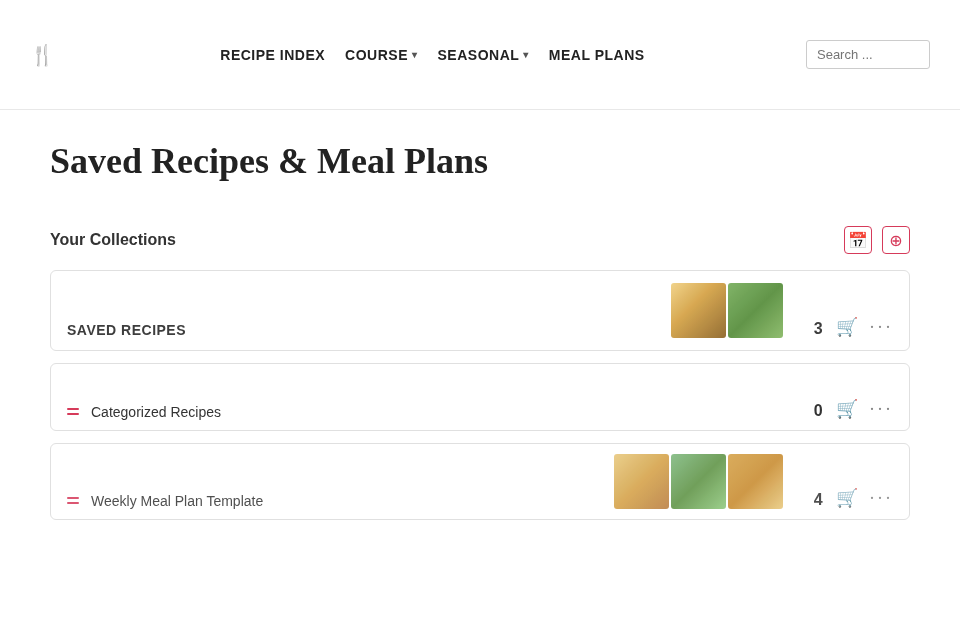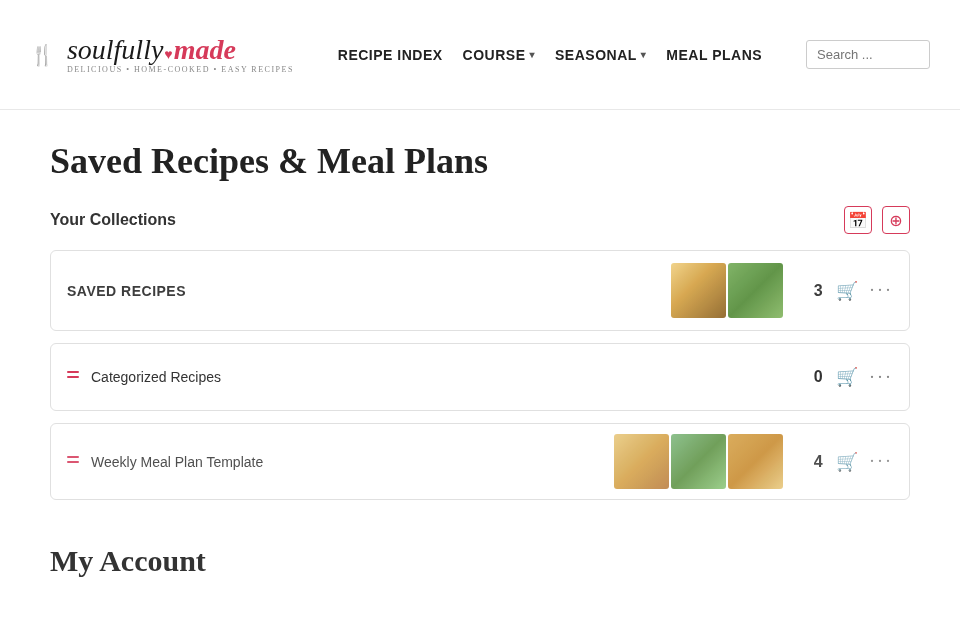--- a/index.html
+++ b/index.html
@@ -104,21 +104,21 @@
 
     
     main {
       padding: 30px 50px;
     }
 
     .page-title {
       font-size: 36px;
       font-weight: 700;
       color: #222;
-      margin-bottom: 24px;
+      margin-bottom: 44px;
       font-family: Georgia, serif;
     }
 
     .collections-section {
       position: relative;
     }
 
     .collections-header {
       display: flex;
       align-items: center;
@@ -153,21 +153,21 @@
       background: #fff;
     }
 
     
     .collection-card {
       background: #fff;
       border: 1px solid #e0e0e0;
       border-radius: 6px;
       margin-bottom: 12px;
       display: flex;
-      align-items: center;
+      align-items: flex-end;
       padding: 10px 16px;
       min-height: 68px;
       position: relative;
     }
 
     .collection-card.main-card {
       padding: 0 16px;
       min-height: 80px;
     }
 
@@ -310,28 +310,20 @@
       color: #d63a5a;
       font-size: 14px;
     }
   </style>
 </head>
 <body>
 
 <header>
   <div class="logo-area">
     <span class="logo-utensil">🍴</span>
-    <div class="logo-text-block">
-      <div style="display:flex; align-items:baseline; gap:0;">
-        <span class="logo-soulfully">soulfully</span>
-        <span class="logo-heart" style="margin: 0 1px;">♥</span>
-        <span class="logo-made">made</span>
-      </div>
-      <span class="logo-tagline">DELICIOUS • HOME-COOKED • EASY RECIPES</span>
-    </div>
   </div>
 
   <nav>
     <div class="nav-item">
       <span>RECIPE INDEX</span>
     </div>
     <div class="nav-item">
       <span>COURSE</span>
       <span class="chevron-down">▾</span>
     </div>
@@ -400,14 +392,13 @@
       </div>
       <span class="collection-count">4</span>
       <span class="collection-cart-icon">🛒</span>
       <span class="collection-more-icon">···</span>
     </div>
 
     <div class="bottom-links">
     </div>
   </div>
 
-  <h2 class="my-account-heading">My Account</h2>
 </main>
 
 </body></html>

